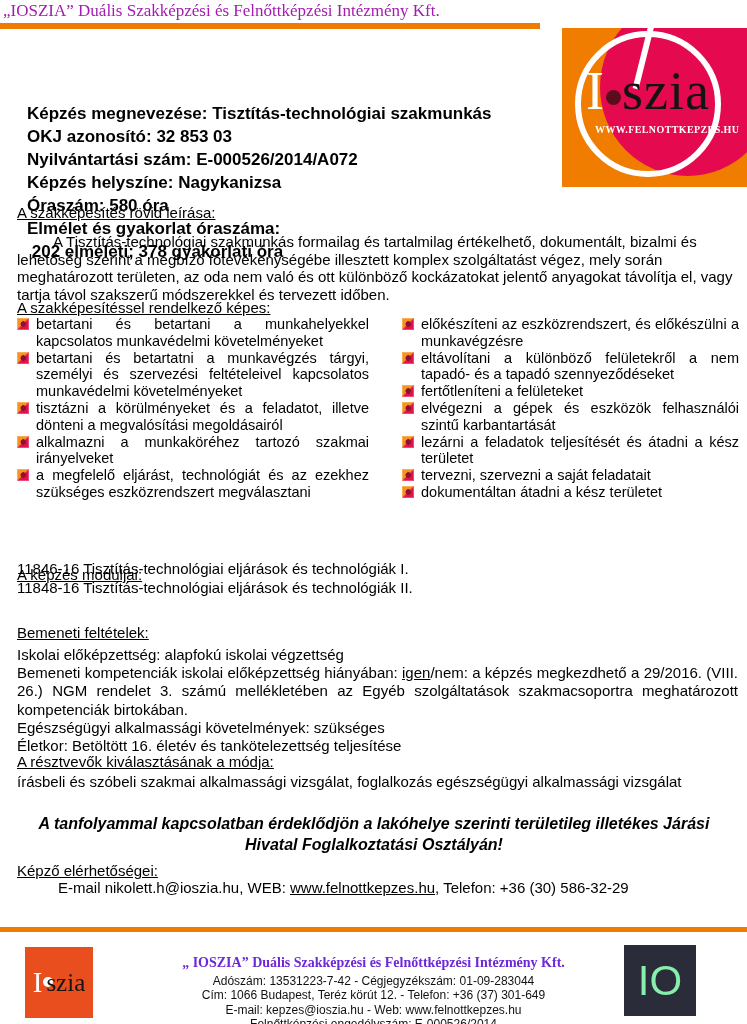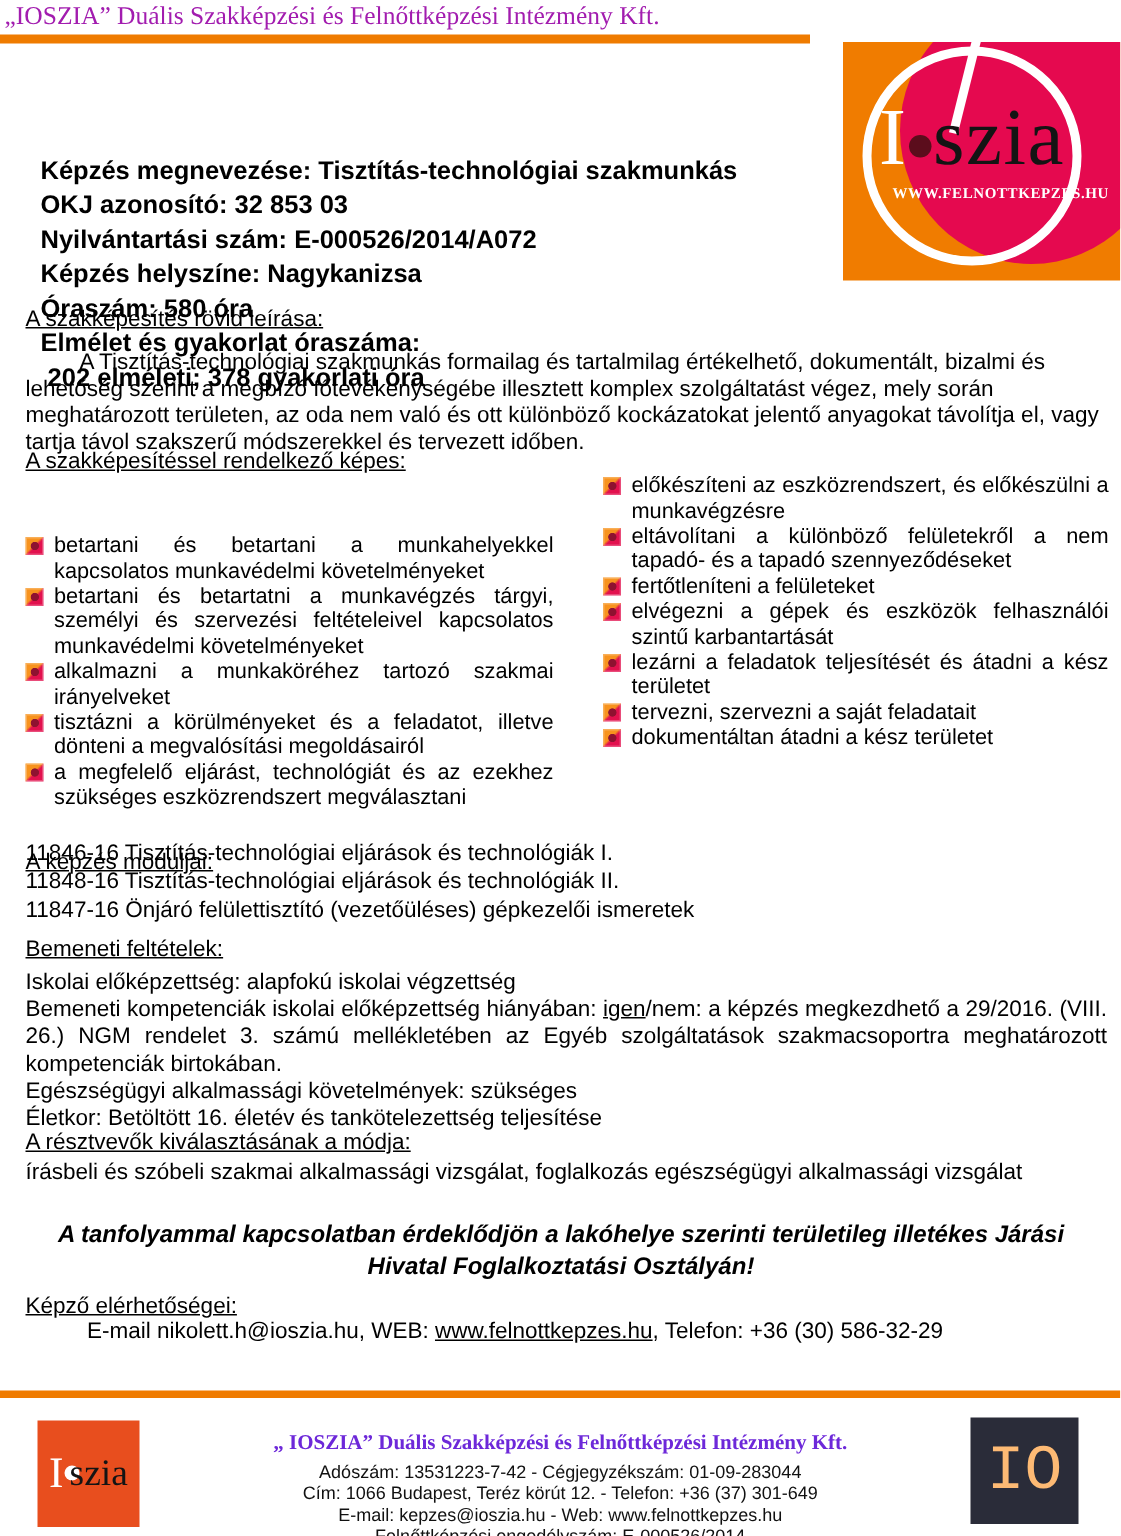--- a/index.html
+++ b/index.html
@@ -68,21 +68,21 @@
   .desc-body {
     position:absolute; left:17px; top:222px; width:720px;
     font-size:15px; line-height:17.6px; text-indent:36px;margin-top:11px;
   }
   
   .columns {
     position:absolute; left:17px; top:316px; width:722px;
     display:flex; gap:33px;
   }
   .col { list-style:none; }
-  .col.left  { width:352px;margin-top:40px; }
+  .col.left  { width:352px; }
   .col.right { width:337px; }
   .col li { display:flex; gap:7px; margin:0; }
   .bullet-icon {
     flex:none; width:12px; height:12px; margin-top:2px;
     background:
       radial-gradient(circle at 52% 50%, #8E1230 0 2.5px, rgba(0,0,0,0) 3px),
       linear-gradient(135deg, #F7931E 0 45%, #E2114E 55% 100%);
     box-shadow:inset 0 0 0 1px rgba(255,255,255,.25);
   }
   .col li .t {
@@ -122,23 +122,23 @@
     background:#E84E1E; display:flex; align-items:center; justify-content:center;
     font-family:"Liberation Serif", serif;
   }
   .footer-logo-left .i { color:#fff; font-size:29px; }
   .footer-logo-left .dot {
     display:inline-block; width:10px; height:10px; border-radius:50%;
     background:#fff; margin:0 0 2px 1px; vertical-align:baseline;
   }
   .footer-logo-left .szia { color:#141414; font-size:25px; margin-left:-7px; }
   .footer-logo-right {
-    position:absolute; left:647px; top:945px; width:72px; height:71px;
+    position:absolute; left:624px; top:945px; width:72px; height:71px;
     background:#2A2C39; display:flex; align-items:center; justify-content:center;
-    font-family:Liberation Mono, monospace; font-size:42px; color:#fdba74;
+    font-family:Liberation Sans, sans-serif; font-size:42px; color:#86efac;
   }
   .footer-center {
     position:absolute; left:110px; top:955px; width:527px; text-align:center;
   }
   .footer-company {
     font-family:"Liberation Serif", serif; font-weight:bold;
     font-size:14px; color:#6d28d9; margin-bottom:3px;
   }
   .footer-lines { list-style:none; font-size:12px; line-height:14.4px; color:#111; }
 </style>
@@ -175,26 +175,26 @@
         </li>
 
         <li>
           <span class="bullet-icon"></span>
           <span class="t">betartani és betartatni a munkavégzés tárgyi, személyi és szervezési feltételeivel kapcsolatos munkavédelmi követelményeket</span>
         </li>
 
 
         <li>
           <span class="bullet-icon"></span>
+          <span class="t">tisztázni a körülményeket és a feladatot, illetve dönteni a megvalósítási megoldásairól</span>
+        </li>
+
+        <li>
+          <span class="bullet-icon"></span>
           <span class="t">alkalmazni a munkaköréhez tartozó szakmai irányelveket</span>
-        </li>
-
-        <li>
-          <span class="bullet-icon"></span>
-          <span class="t">tisztázni a körülményeket és a feladatot, illetve dönteni a megvalósítási megoldásairól</span>
         </li>
 
         <li>
           <span class="bullet-icon"></span>
           <span class="t">a megfelelő eljárást, technológiát és az ezekhez szükséges eszközrendszert megválasztani</span>
         </li>
       </ul>
     <ul class="col right">
 
         <li>
@@ -232,21 +232,20 @@
           <span class="t">dokumentáltan átadni a kész területet</span>
         </li>
       </ul>
   </div>
 
   <div class="sec-heading" style="top:566px">A képzés moduljai:</div>
   <ul class="modules">
 
   <li>11846-16 Tisztítás-technológiai eljárások és technológiák I.</li>
       <li>11848-16 Tisztítás-technológiai eljárások és technológiák II.</li>
-      <li>11847-16 Önjáró felülettisztító (vezetőüléses) gépkezelői ismeretek</li>
     </ul>
 
   <div class="sec-heading" style="top:624px">Bemeneti feltételek:</div>
   <div class="entry-body">
     <div>Iskolai előképzettség: alapfokú iskolai végzettség</div>
     <div class="just"><span>Bemeneti kompetenciák iskolai előképzettség hiányában: </span><span class="u">igen</span><span>/nem: a képzés megkezdhető a 29/2016. (VIII. 26.) NGM rendelet 3. számú mellékletében az Egyéb szolgáltatások szakmacsoportra meghatározott kompetenciák birtokában.</span></div>
     <div>Egészségügyi alkalmassági követelmények: szükséges</div>
     <div>Életkor: Betöltött 16. életév és tankötelezettség teljesítése</div>
   </div>
 

